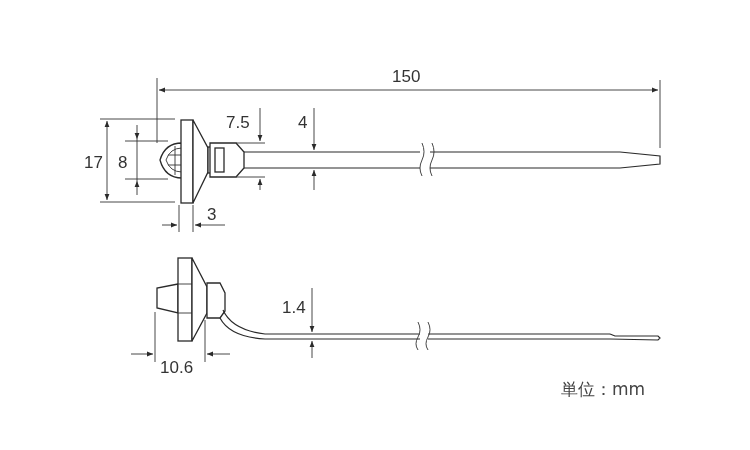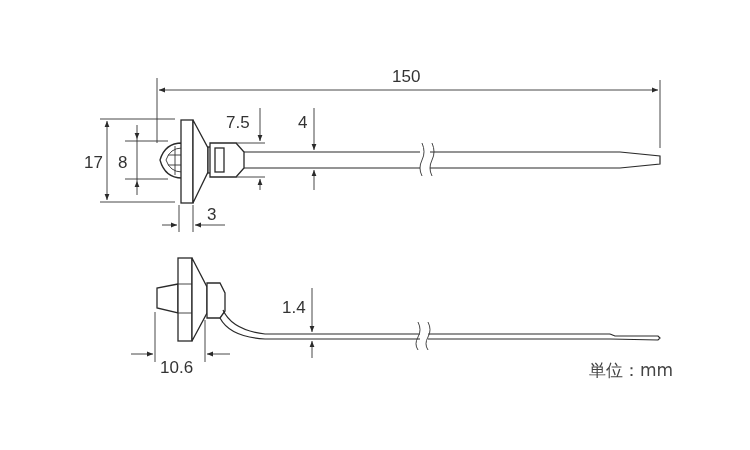--- a/index.html
+++ b/index.html
@@ -3,22 +3,22 @@
 <meta charset="utf-8">
 <style>
   html, body { margin: 0; padding: 0; background: #ffffff; }
   body { width: 750px; height: 450px; position: relative; overflow: hidden;
          font-family: "Liberation Sans", "DejaVu Sans", sans-serif; }
   #drawing { position: absolute; left: 0; top: 0; }
   .ln { stroke: #2a2a2a; stroke-width: 1.2; fill: none; }
   .thin { stroke: #333; stroke-width: 0.9; fill: none; }
   .body { stroke: #2a2a2a; stroke-width: 1.3; fill: #ffffff; }
   .dimtxt { font-family: "Liberation Sans", "DejaVu Sans", sans-serif; font-size: 17px; fill: #333; }
-  .unit { position: absolute; left: 561px; top: 359px; font-size: 17px; color: #444;
-          font-family: "DejaVu Sans", "Liberation Sans", sans-serif; margin-left: 28px; }
+  .unit { position: absolute; left: 561px; top: 378px; font-size: 17px; color: #444;
+          font-family: "DejaVu Sans", "Liberation Sans", sans-serif; }
 </style>
 </head>
 <body>
 
 <svg id="drawing" width="750" height="450" viewBox="0 0 750 450">
   <defs>
     <marker id="arr" viewBox="0 0 10 10" refX="10" refY="5" markerWidth="7" markerHeight="7" orient="auto-start-reverse">
       <path d="M0,1 L10,5 L0,9 z" fill="#2a2a2a"></path>
     </marker>
   </defs>

